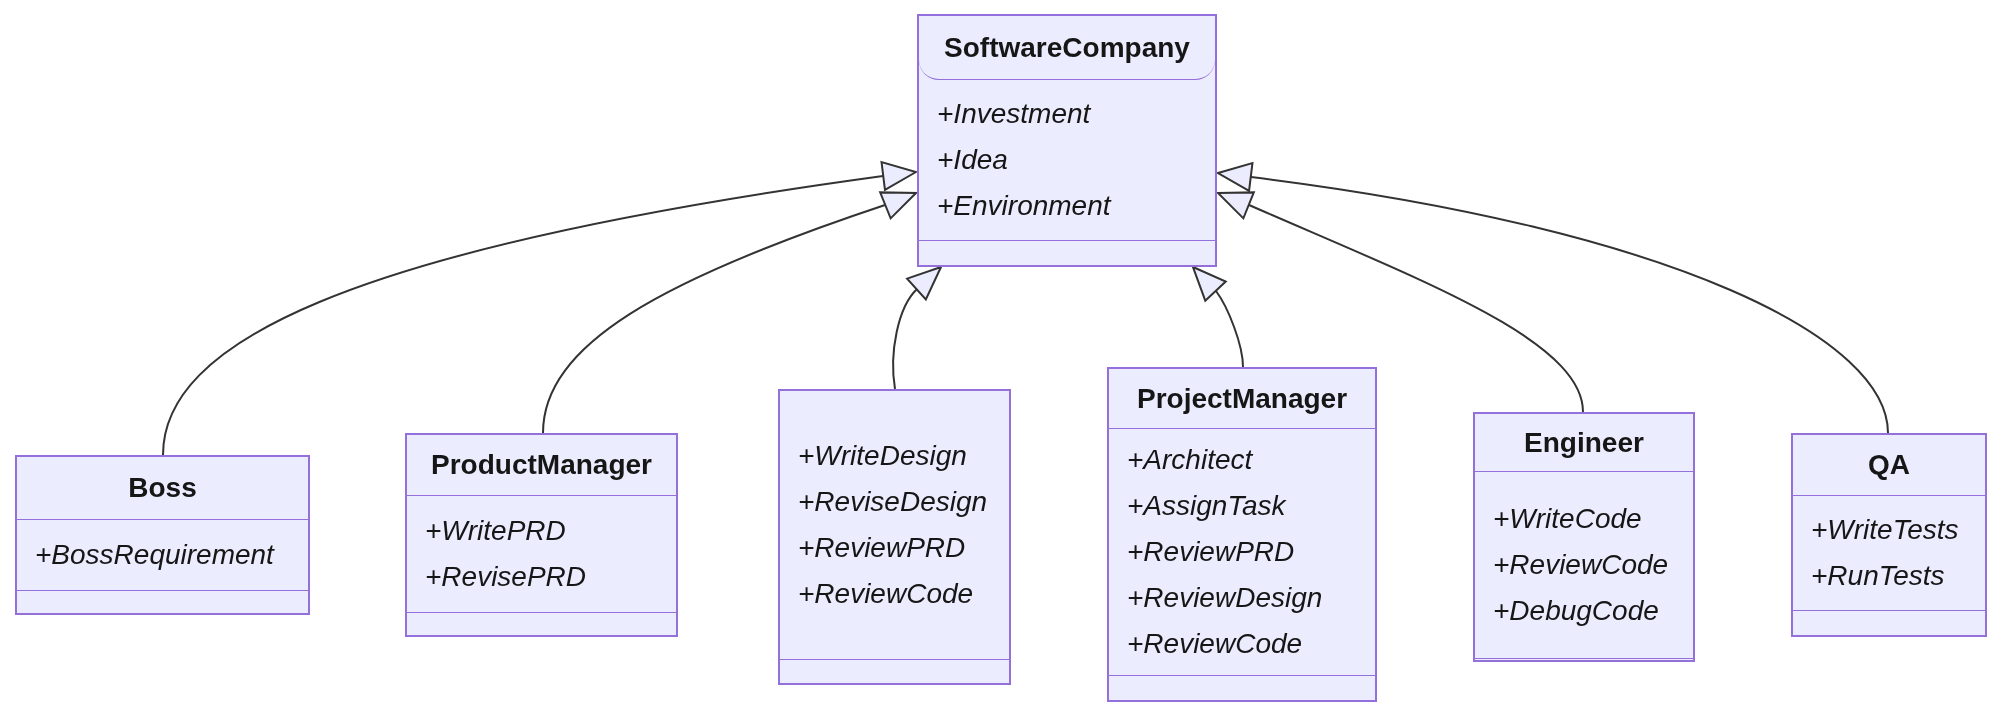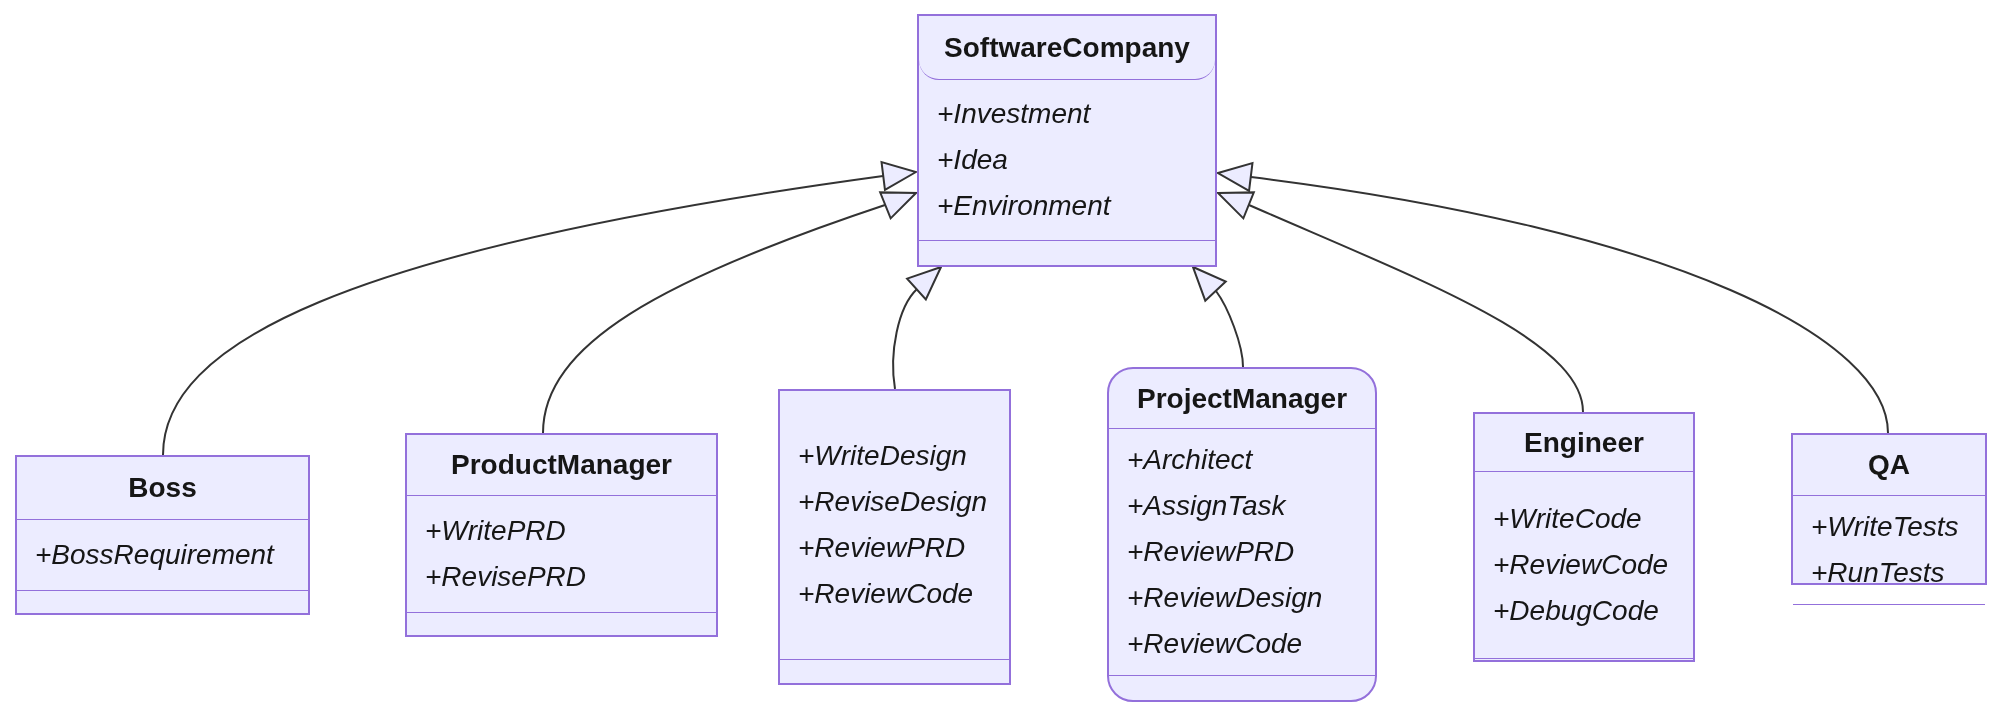--- a/index.html
+++ b/index.html
@@ -97,58 +97,58 @@
       </div>
       <div class="class-methods" style="height: 24px;"></div>
     </div>
     <div class="class-box" style="left: 15px; top: 455px; width: 295px; height: 160px;">
       <div class="class-title" style="height: 62px;">Boss</div>
       <div class="class-attrs">
         <div class="class-attr">+BossRequirement</div>
       </div>
       <div class="class-methods" style="height: 22px;"></div>
     </div>
-    <div class="class-box" style="left: 405px; top: 433px; width: 313px; height: 204px;">
+    <div class="class-box" style="left: 405px; top: 433px; width: 273px; height: 204px;">
       <div class="class-title" style="height: 60px;">ProductManager</div>
       <div class="class-attrs">
         <div class="class-attr">+WritePRD</div>
         <div class="class-attr">+RevisePRD</div>
       </div>
       <div class="class-methods" style="height: 22px;"></div>
     </div>
     <div class="class-box" style="left: 778px; top: 389px; width: 233px; height: 296px;">
       <div class="class-attrs">
         <div class="class-attr">+WriteDesign</div>
         <div class="class-attr">+ReviseDesign</div>
         <div class="class-attr">+ReviewPRD</div>
         <div class="class-attr">+ReviewCode</div>
       </div>
       <div class="class-methods" style="height: 23px;"></div>
     </div>
-    <div class="class-box" style="left: 1107px; top: 367px; width: 270px; height: 335px; border-radius: 26px;">
+    <div class="class-box" style="left: 1107px; top: 367px; width: 270px; height: 335px;">
       <div class="class-title" style="height: 59px;">ProjectManager</div>
       <div class="class-attrs">
         <div class="class-attr">+Architect</div>
         <div class="class-attr">+AssignTask</div>
         <div class="class-attr">+ReviewPRD</div>
         <div class="class-attr">+ReviewDesign</div>
         <div class="class-attr">+ReviewCode</div>
       </div>
       <div class="class-methods" style="height: 25px;"></div>
     </div>
     <div class="class-box" style="left: 1473px; top: 412px; width: 222px; height: 250px; gap: 16px;">
       <div class="class-title" style="height: 57px;">Engineer</div>
       <div class="class-attrs">
         <div class="class-attr">+WriteCode</div>
         <div class="class-attr">+ReviewCode</div>
         <div class="class-attr">+DebugCode</div>
       </div>
       <div class="class-methods" style="height: 25px;"></div>
     </div>
-    <div class="class-box" style="left: 1791px; top: 433px; width: 196px; height: 152px;">
+    <div class="class-box" style="left: 1791px; top: 433px; width: 196px; height: 204px;">
       <div class="class-title" style="height: 60px;">QA</div>
       <div class="class-attrs">
         <div class="class-attr">+WriteTests</div>
         <div class="class-attr">+RunTests</div>
       </div>
       <div class="class-methods" style="height: 24px;"></div>
     </div>
   </div>
 
 </body></html>

